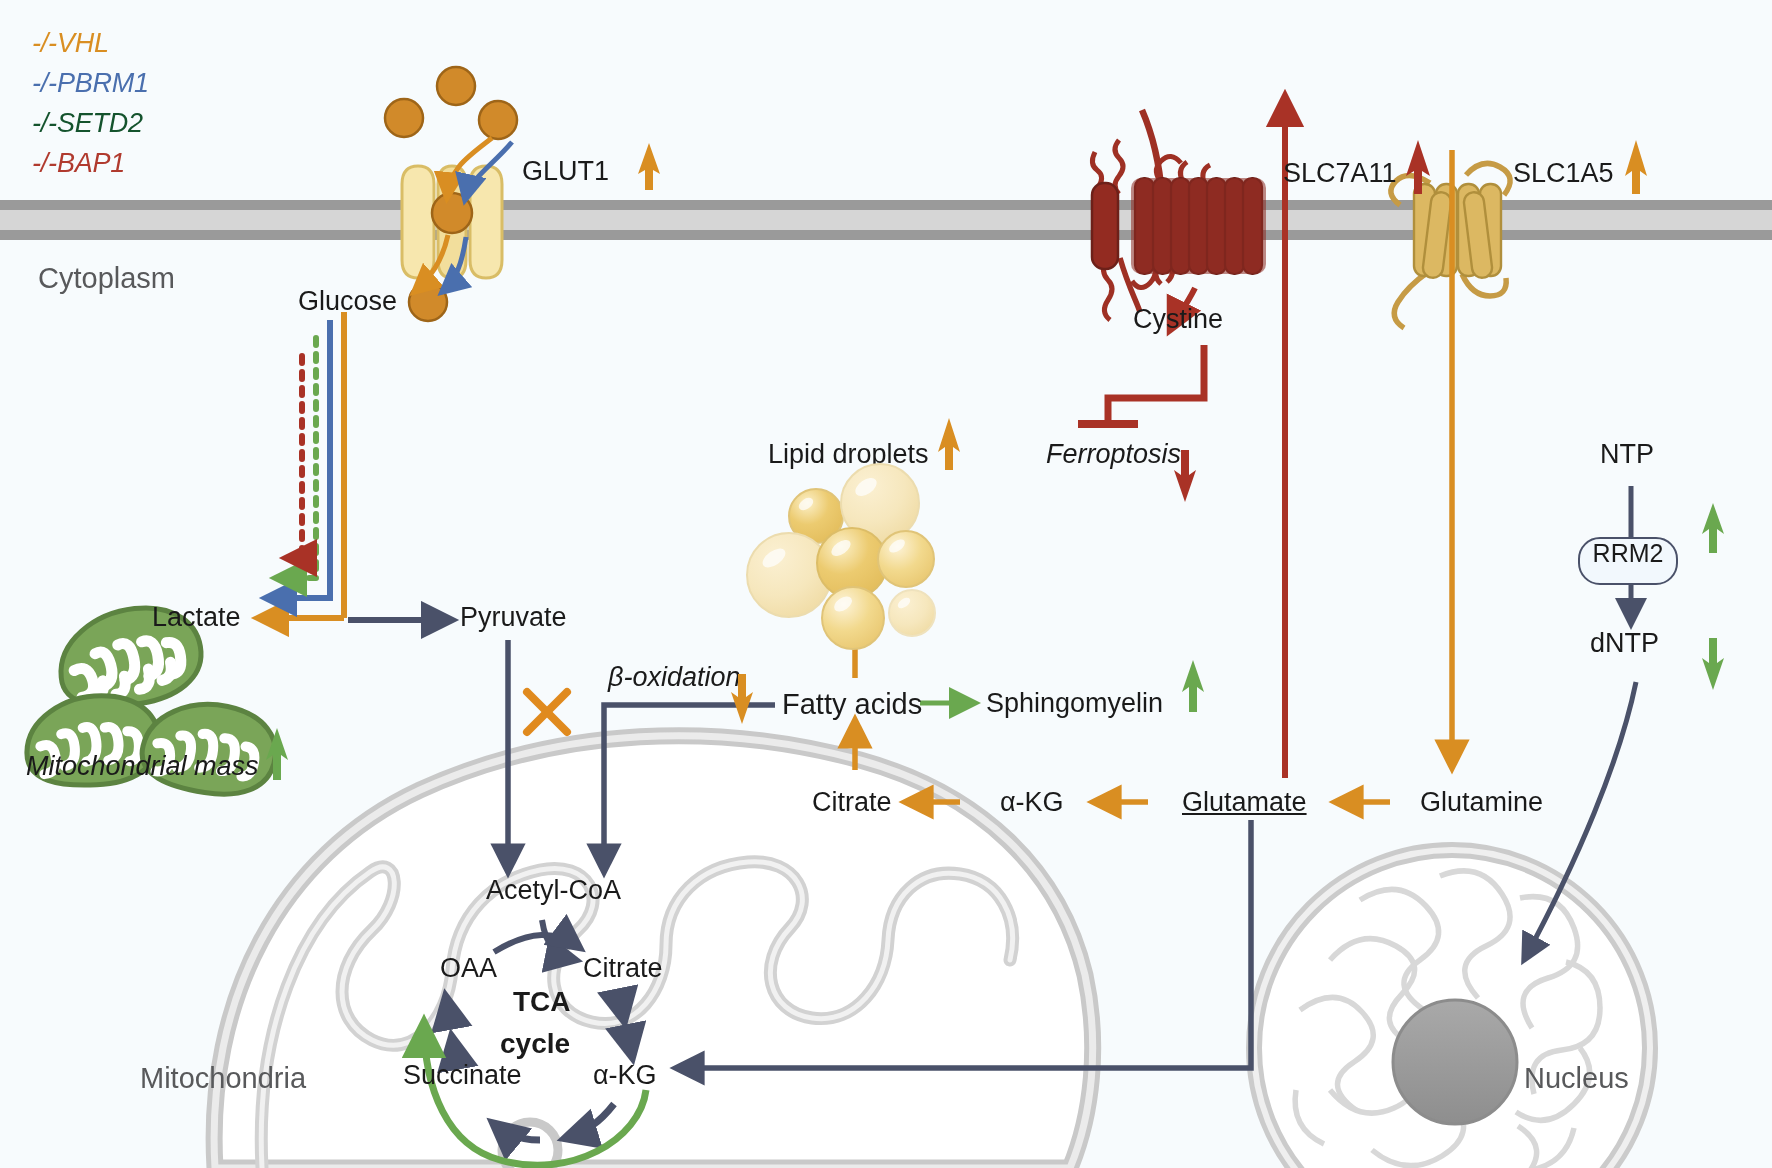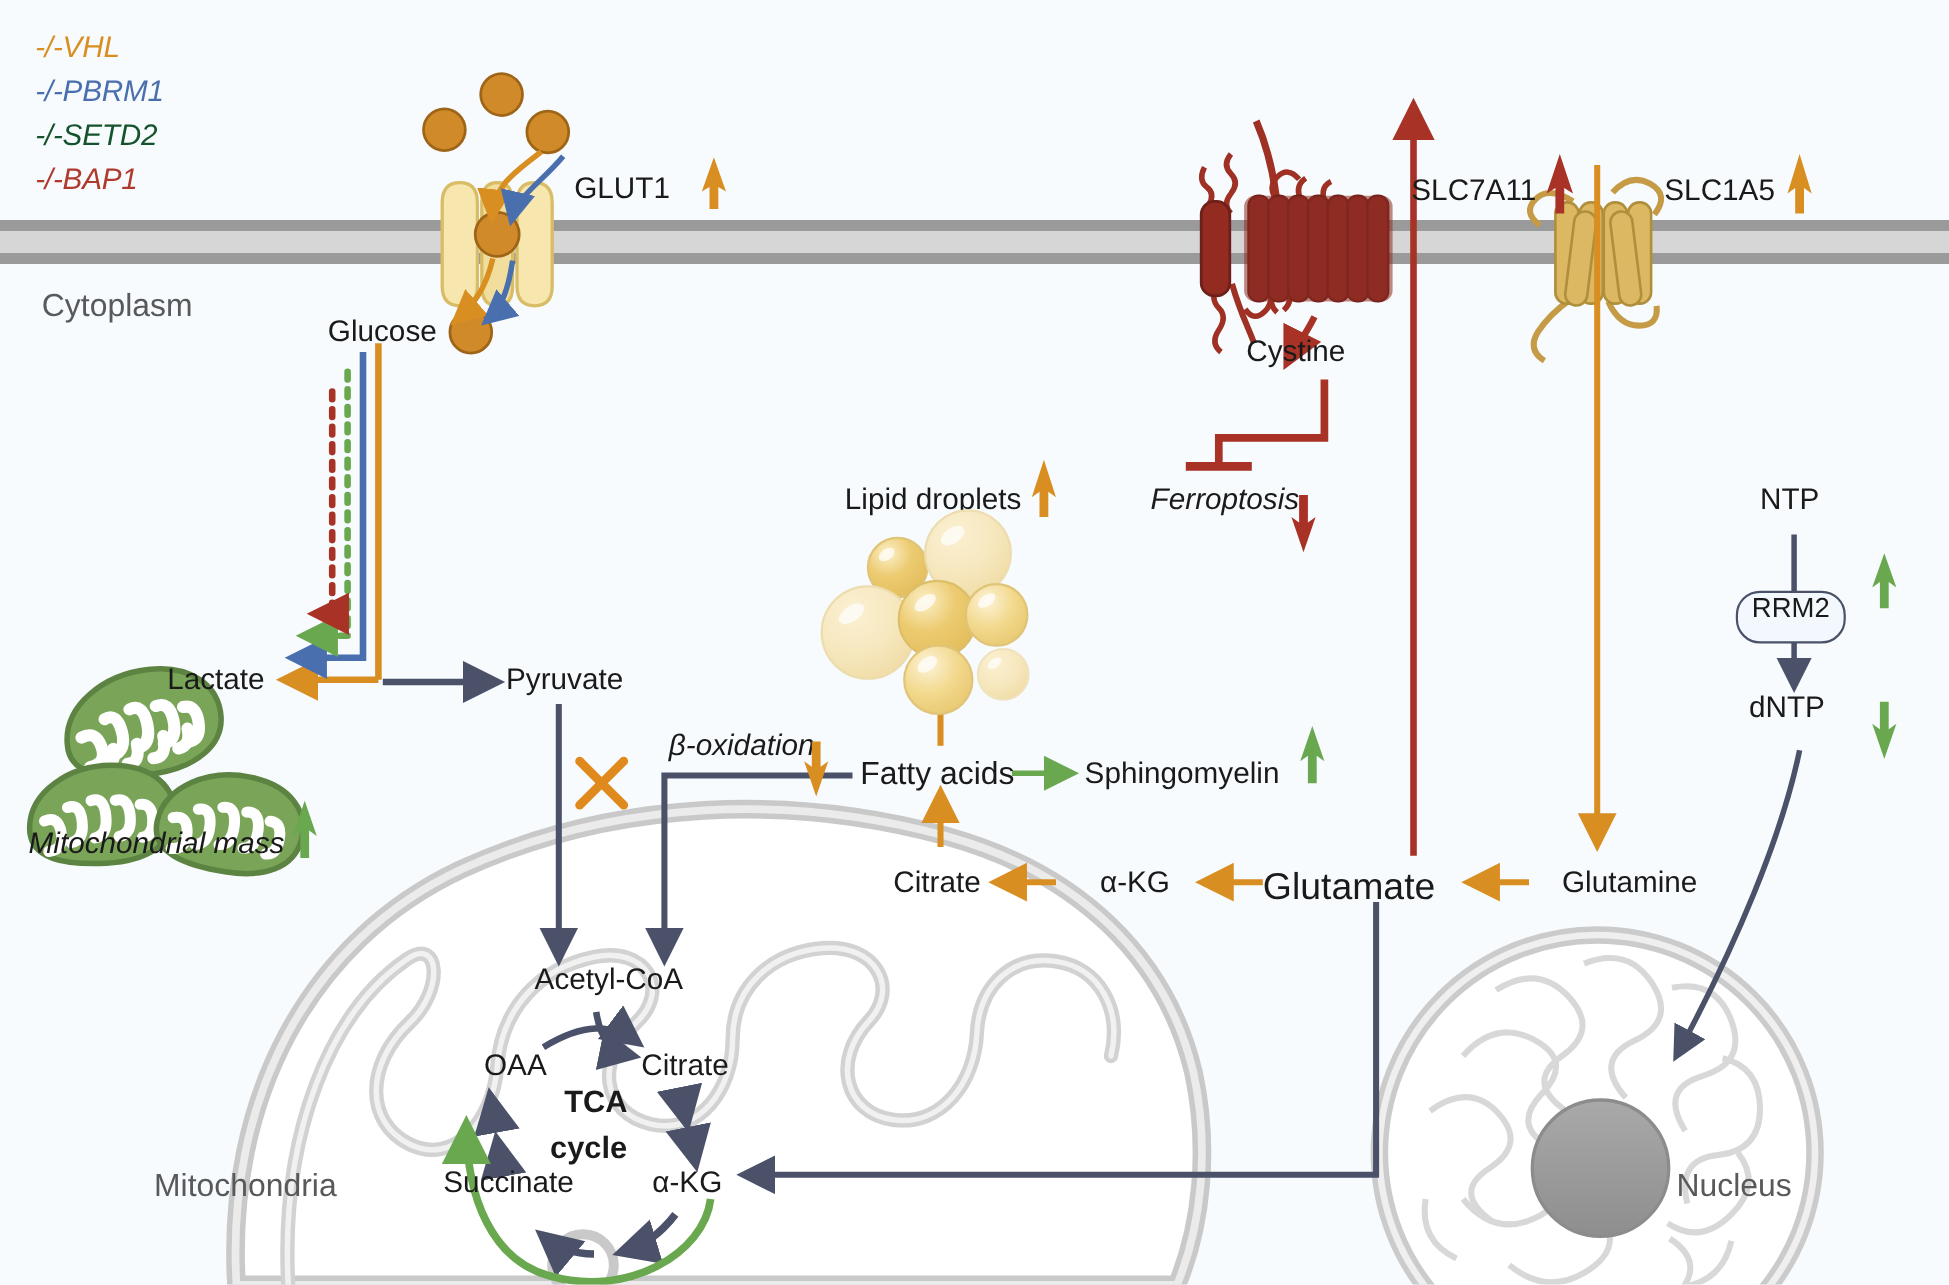--- a/index.html
+++ b/index.html
@@ -287,21 +287,21 @@
   <div class="lbl" style="left:1513px;top:160px;font-size:27px;">SLC1A5</div>
 
   <div class="lbl" style="left:298px;top:288px;font-size:27px;">Glucose</div>
   <div class="lbl" style="left:152px;top:604px;font-size:27px;">Lactate</div>
   <div class="lbl" style="left:460px;top:604px;font-size:27px;">Pyruvate</div>
   <div class="lbl" style="left:1133px;top:306px;font-size:27px;">Cystine</div>
   <div class="lbl" style="left:782px;top:690px;font-size:29px;">Fatty acids</div>
   <div class="lbl" style="left:986px;top:690px;font-size:27px;">Sphingomyelin</div>
   <div class="lbl" style="left:812px;top:789px;font-size:27px;">Citrate</div>
   <div class="lbl" style="left:1000px;top:789px;font-size:27px;">α-KG</div>
-  <div class="lbl" style="left:1148px;top:789px;font-size:34px;">Glutamate</div>
+  <div class="lbl" style="left:1182px;top:789px;font-size:27px;text-decoration:underline;">Glutamate</div>
   <div class="lbl" style="left:1420px;top:789px;font-size:27px;">Glutamine</div>
   <div class="lbl" style="left:1600px;top:441px;font-size:27px;">NTP</div>
   <div class="lbl" style="left:1590px;top:630px;font-size:27px;">dNTP</div>
 
   <div class="lbl" style="left:486px;top:877px;font-size:27px;">Acetyl-CoA</div>
   <div class="lbl" style="left:440px;top:955px;font-size:27px;">OAA</div>
   <div class="lbl" style="left:583px;top:955px;font-size:27px;">Citrate</div>
   <div class="lbl" style="left:403px;top:1062px;font-size:27px;">Succinate</div>
   <div class="lbl" style="left:593px;top:1062px;font-size:27px;">α-KG</div>
   <div class="lbl bold" style="left:513px;top:988px;font-size:28px;">TCA</div>

